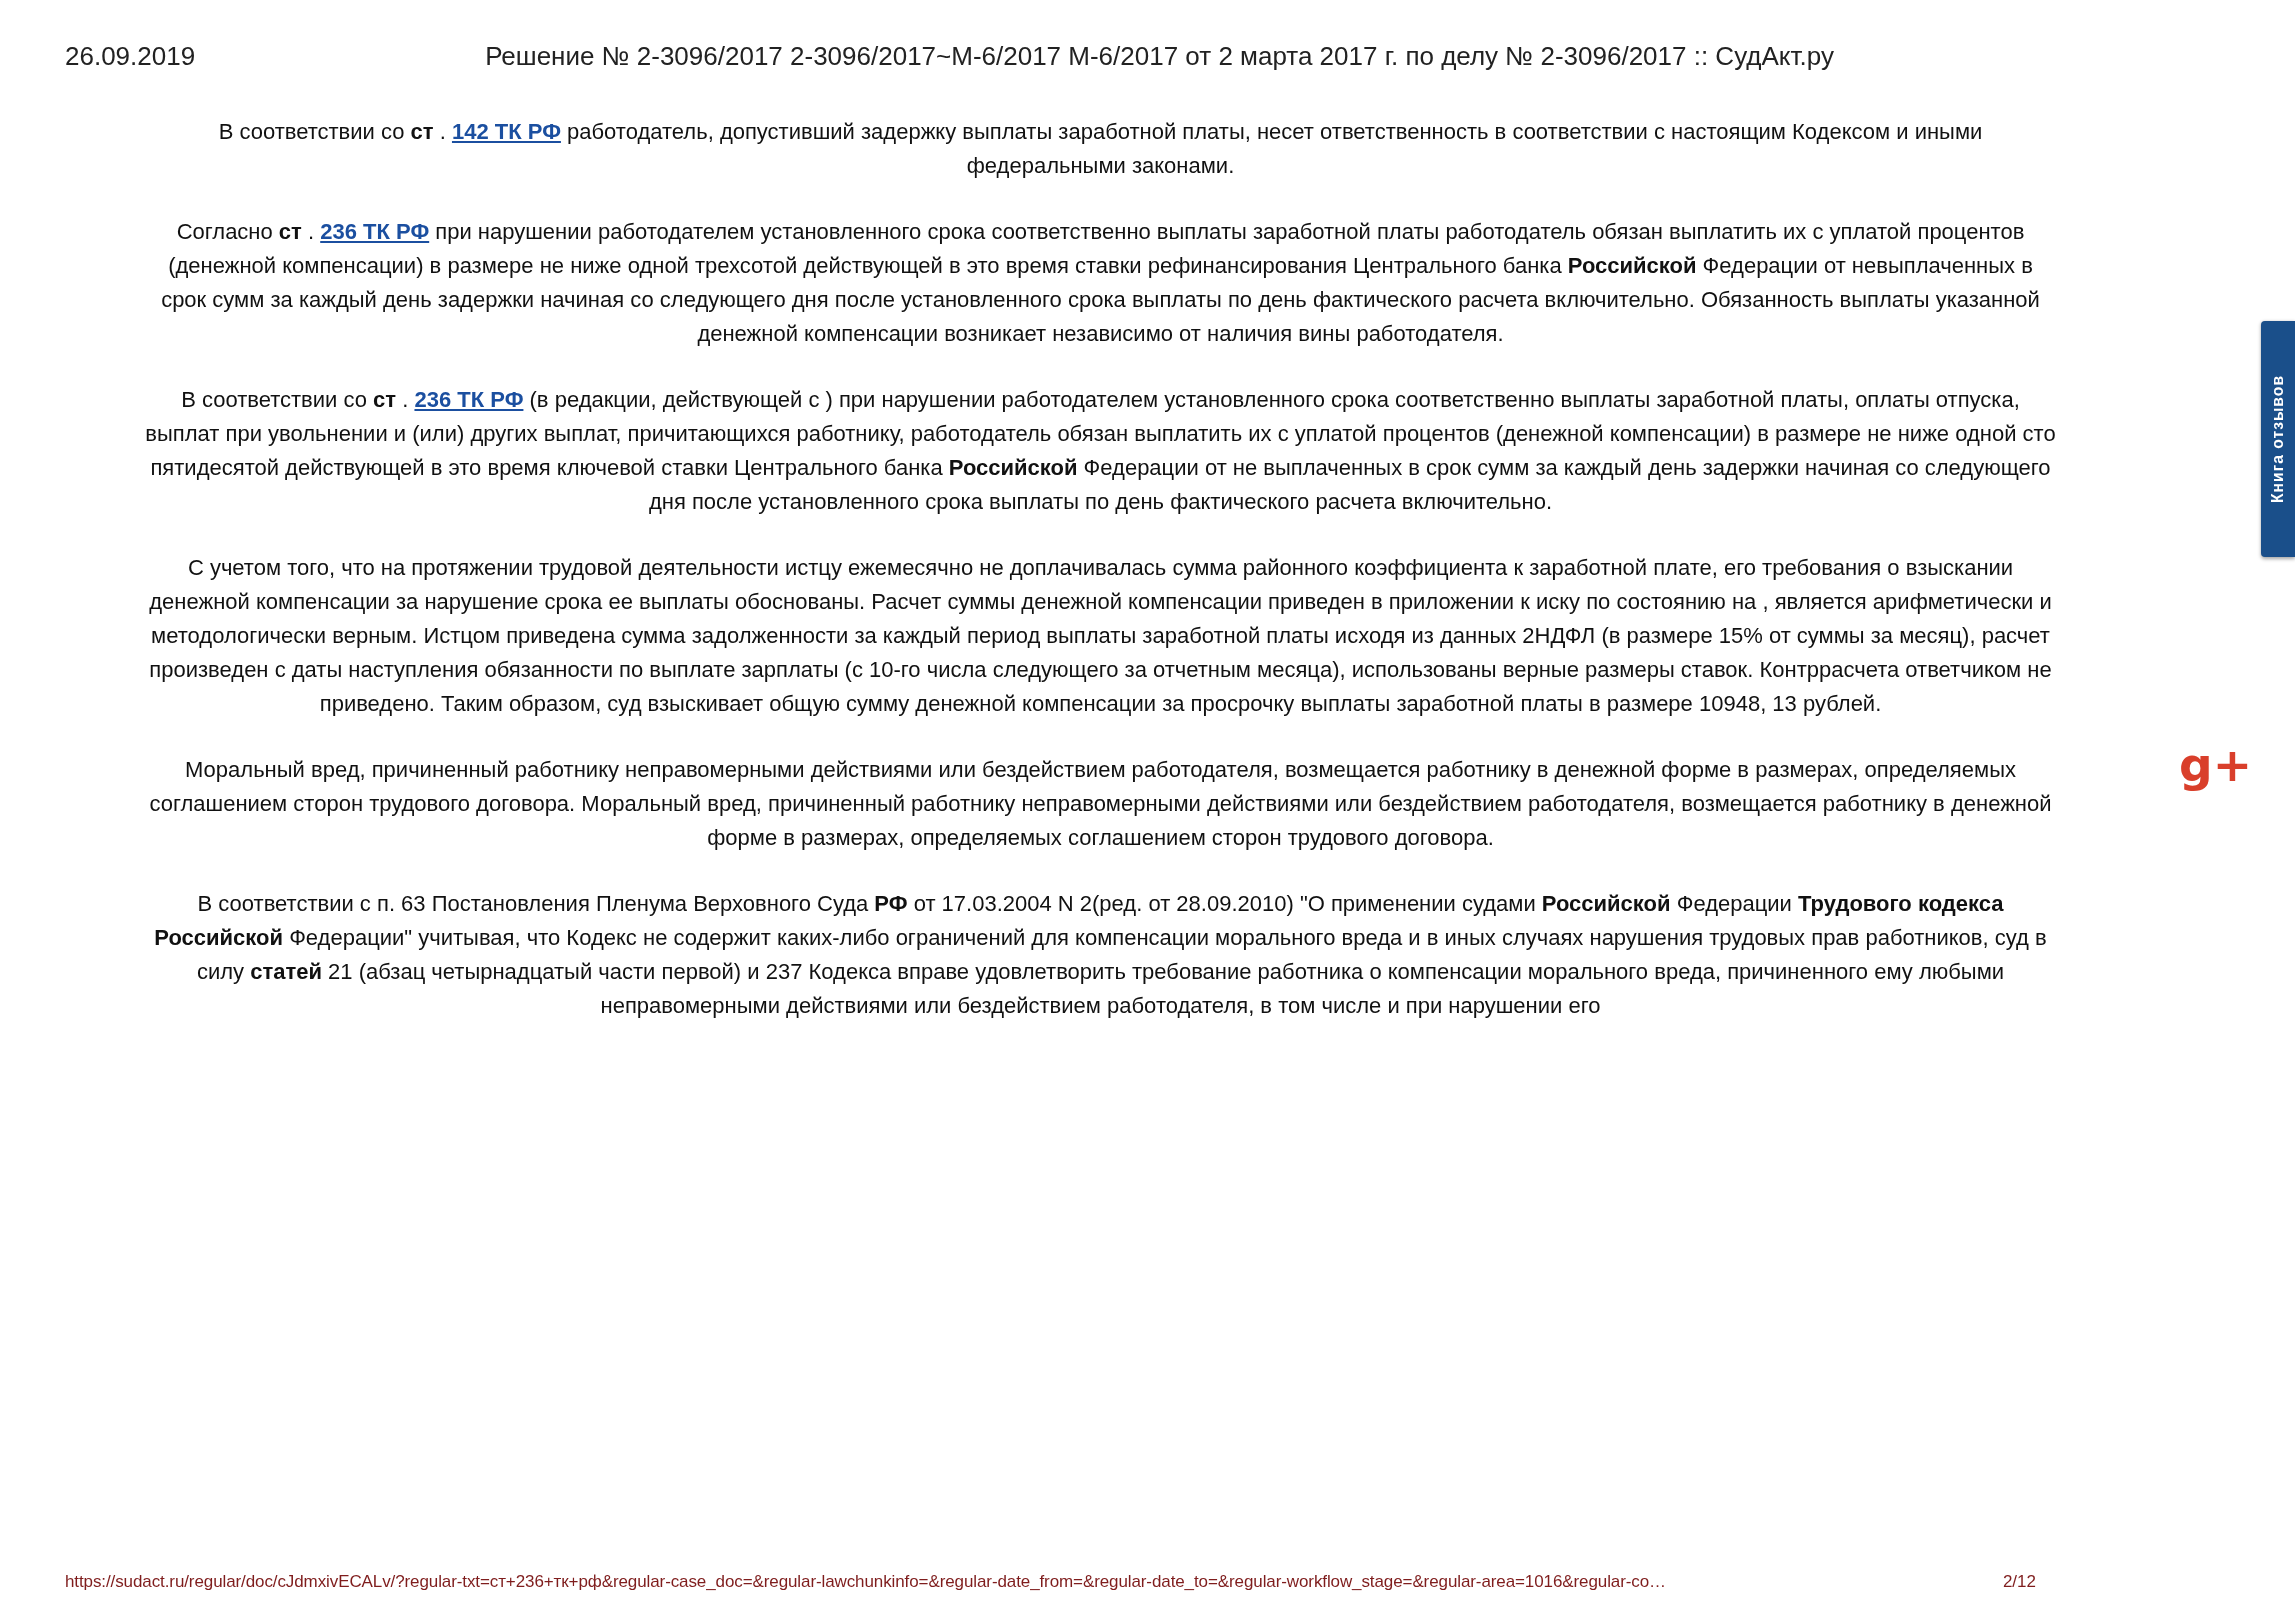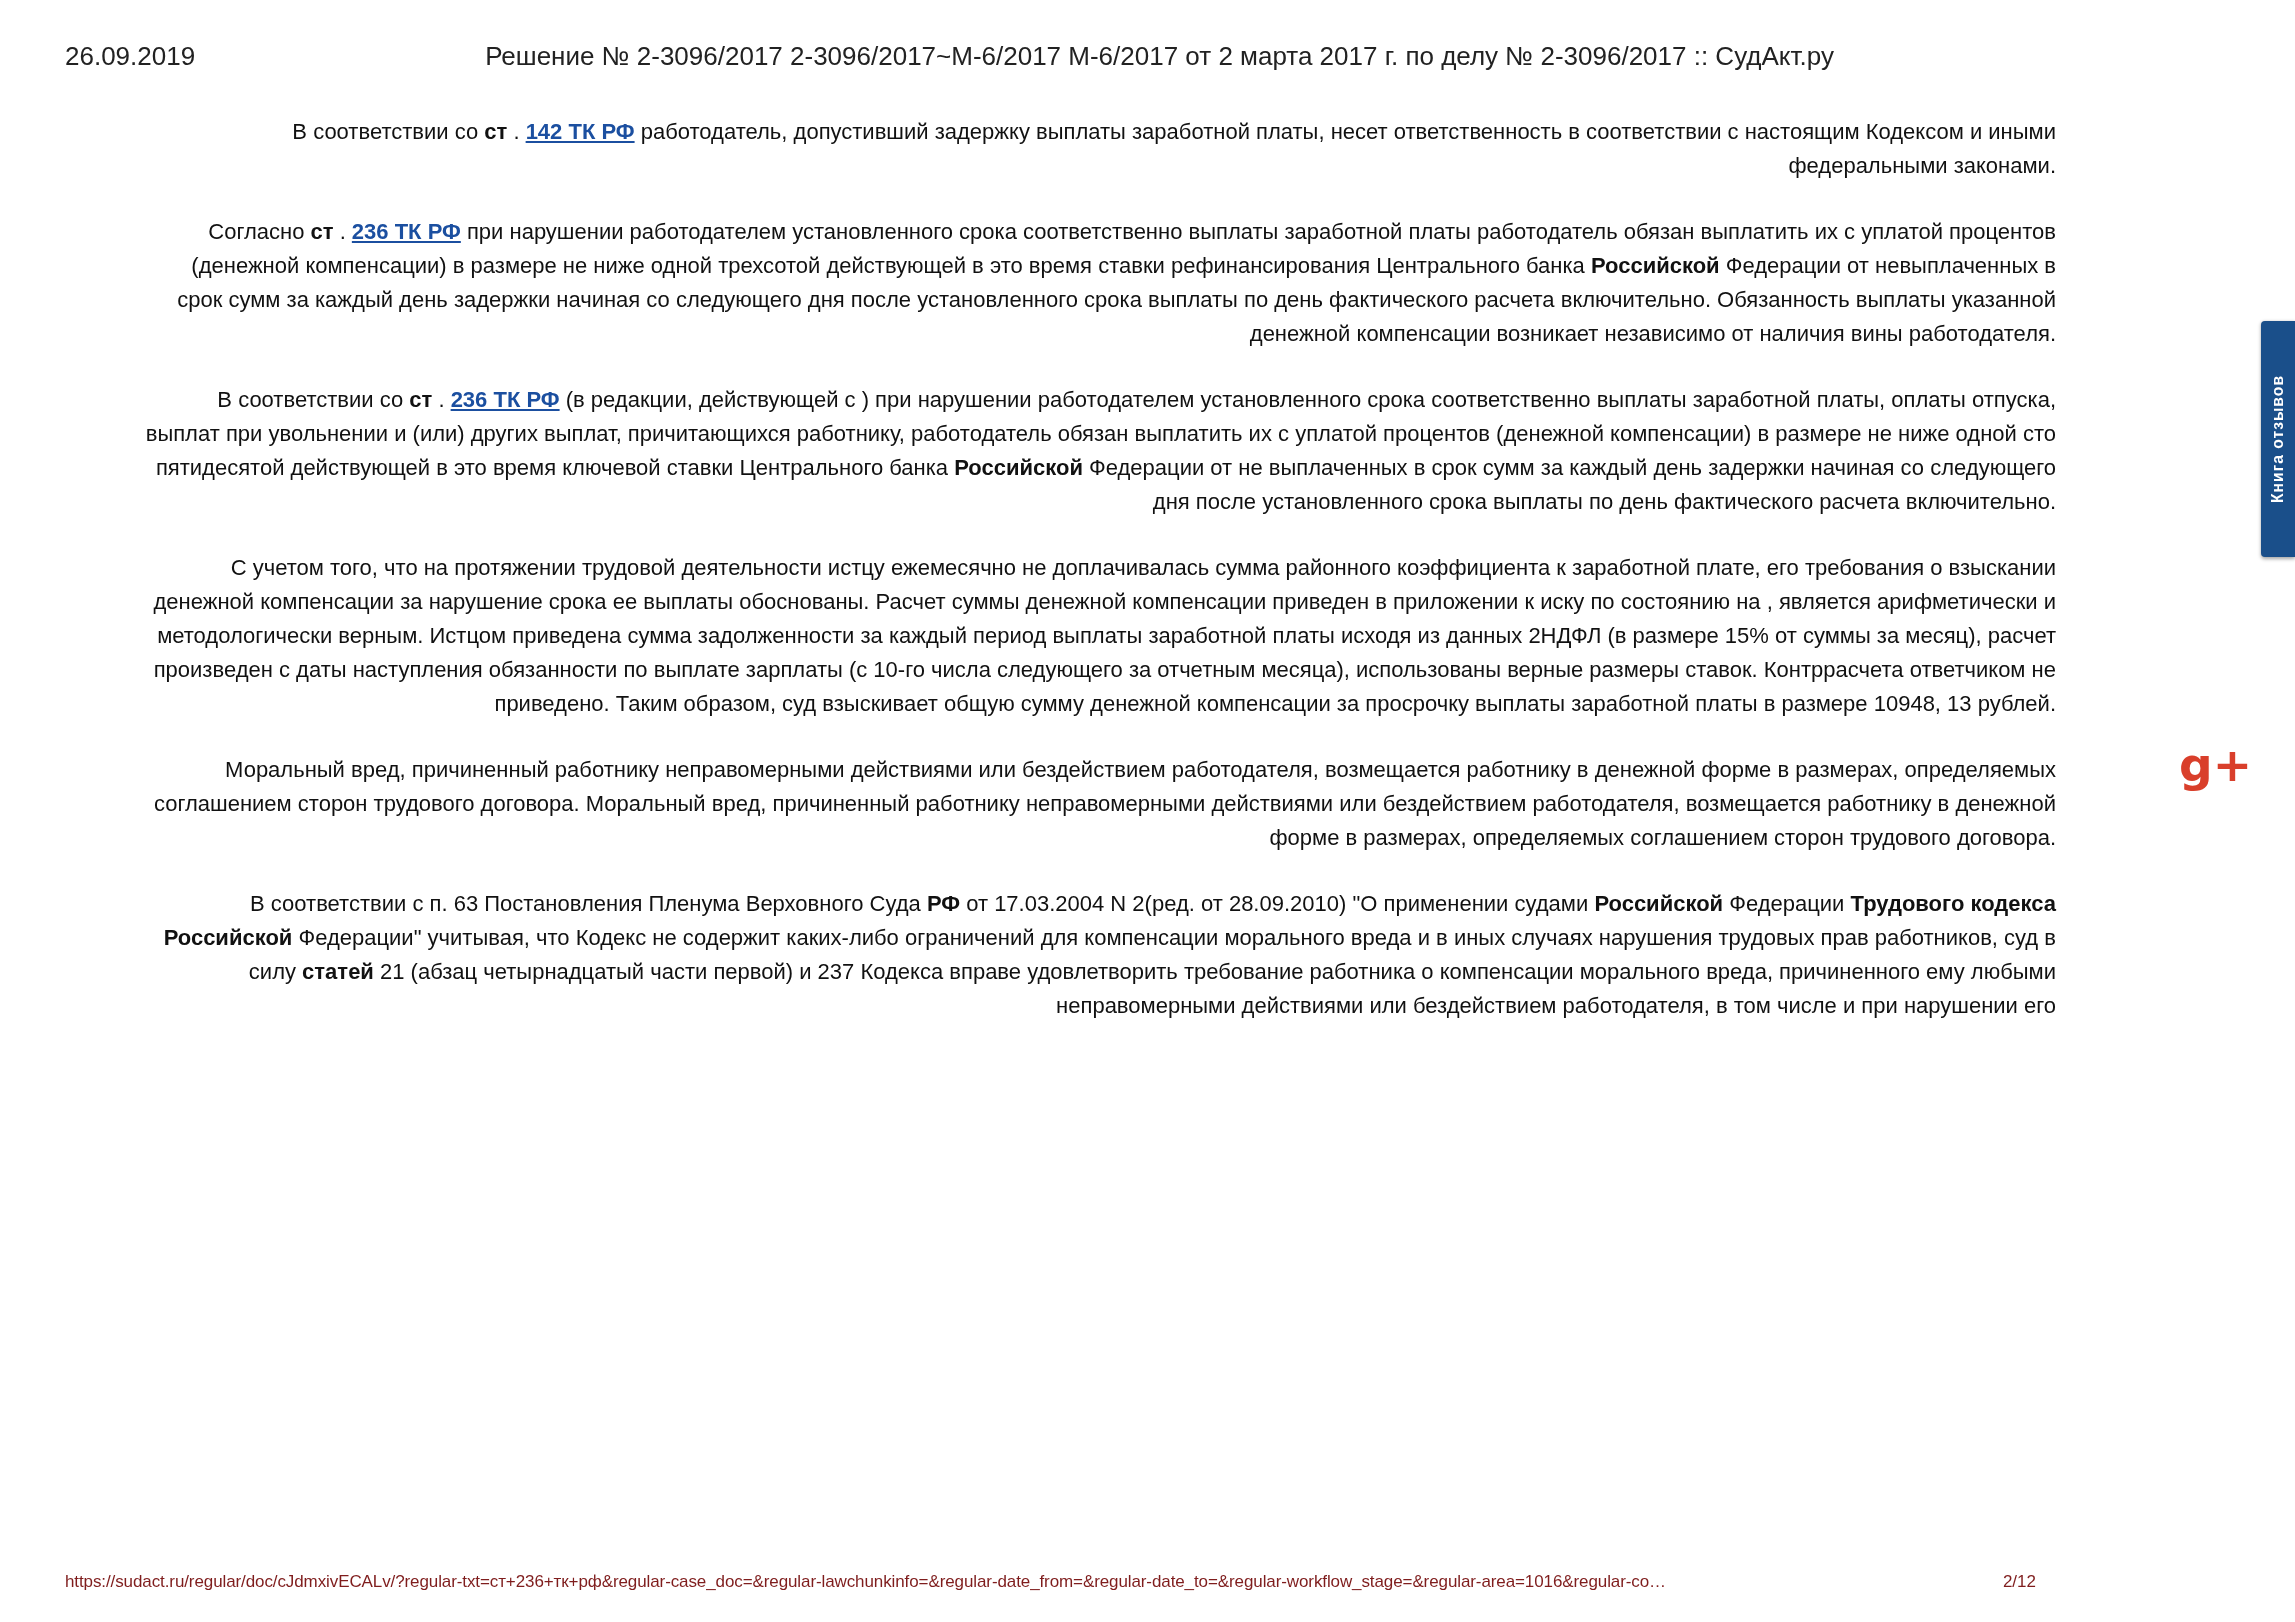--- a/index.html
+++ b/index.html
@@ -68,21 +68,21 @@
 
   
   .doc-body {
     position: absolute;
     left: 145px;
     top: 115px;
     width: 1911px;
     font-size: 22px;
     line-height: 34px;
     color: #111111;
-    text-align: right;
+    text-align: center;
   }
   .para {
     margin: 0 0 32px 0;
   }
   .para:last-child {
     margin-bottom: 0;
   }
   b, .b {
     font-weight: bold;
   }

